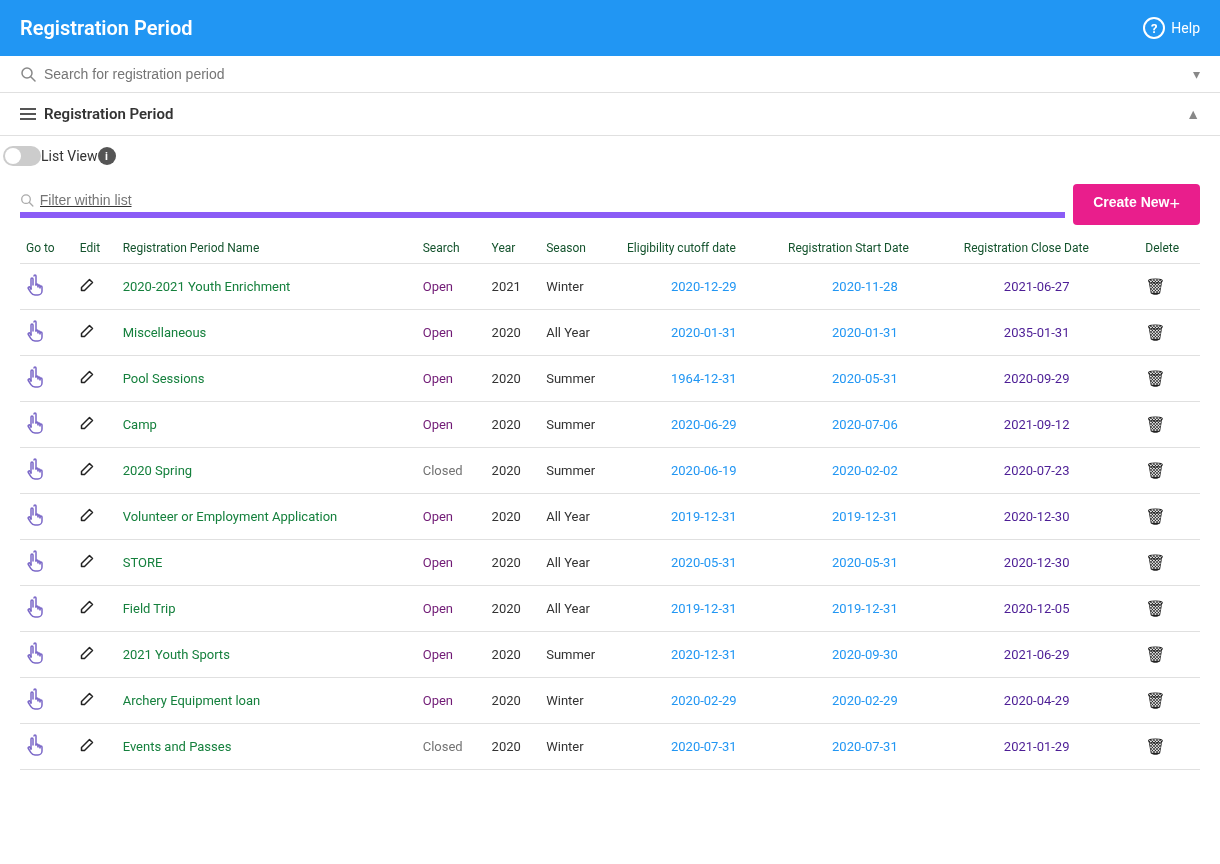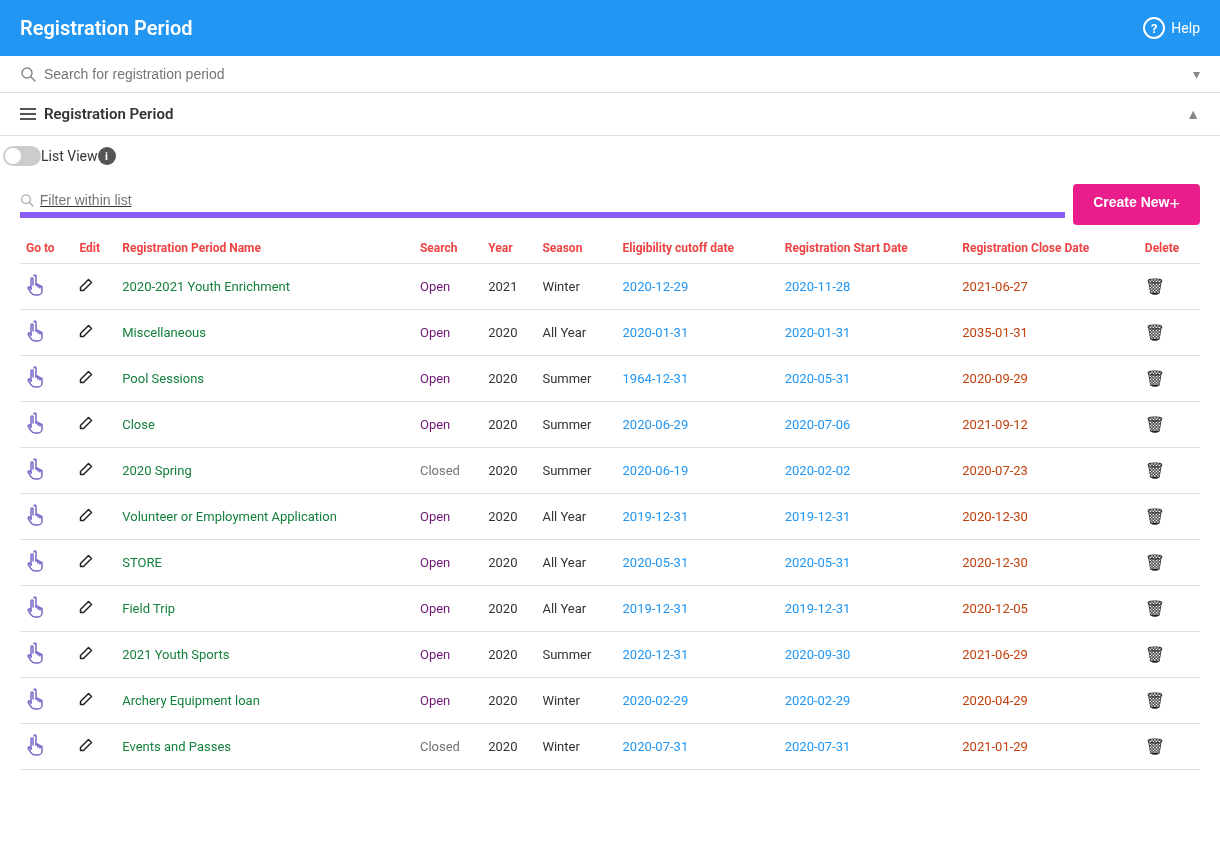--- a/index.html
+++ b/index.html
@@ -86,33 +86,33 @@
       background: #E91E8C; color: white; border: none; border-radius: 4px;
       padding: 10px 20px; font-size: 14px; font-weight: 600; cursor: pointer;
       display: flex; gap: 0; white-space: nowrap;
     }
     .plus-icon { font-size: 18px; font-weight: 300; }
 
     
     .table-wrap { padding: 0 20px; overflow-x: auto; }
     table { width: 100%; border-collapse: collapse; }
     thead th {
-      text-align: left; padding: 8px 6px; font-size: 12px; color: #ef4444; font-weight: 700;
+      text-align: left; padding: 8px 6px; font-size: 12px; color: #14532d; font-weight: 400;
       border-bottom: 1px solid #e0e0e0;
     }
     tbody tr { border-bottom: 1px solid #e0e0e0; }
     tbody td { padding: 10px 6px; font-size: 13px; vertical-align: middle; }
 
     .goto-icon { cursor: pointer; display: inline-flex; align-items: center; justify-content: center; }
     .edit-icon { cursor: pointer; color: #333; }
     .name-link { color: #15803d; text-decoration: none; cursor: pointer; }
     .status-open { color: #701a75; }
     .status-closed { color: #737373; }
-    .date-blue { color: #2196F3; }
-    .date-dark { color: #c2410c; }
+    .date-blue { color: #2196F3; margin-left: 44px; }
+    .date-dark { color: #4c1d95; margin-left: 40px; }
     .delete-icon { cursor: pointer; color: #222; font-size: 16px; }
 
     
     .finger-icon { font-size: 18px; }
 
     
     .page-wrap { max-height: 864px; overflow-y: auto; }
   </style>
 </head>
 <body>
@@ -320,21 +320,21 @@
       </span>
     </td>
     <td>
       <span class="edit-icon">
         <svg width="14" height="14" viewBox="0 0 14 14" fill="none">
           <path d="M9.5 1.5L12.5 4.5L4.5 12.5H1.5V9.5L9.5 1.5Z" stroke="#222" stroke-width="1.5" stroke-linecap="round" stroke-linejoin="round"></path>
         </svg>
       </span>
     </td>
     <td>
-      <a class="name-link">Close</a>
+      <a class="name-link">Camp</a>
     </td>
     <td>
       <span class="status-open">Open</span>
     </td>
     <td>2020</td>
     <td>Summer</td>
     <td>
       <span class="date-blue">2020-06-29</span>
     </td>
     <td>

